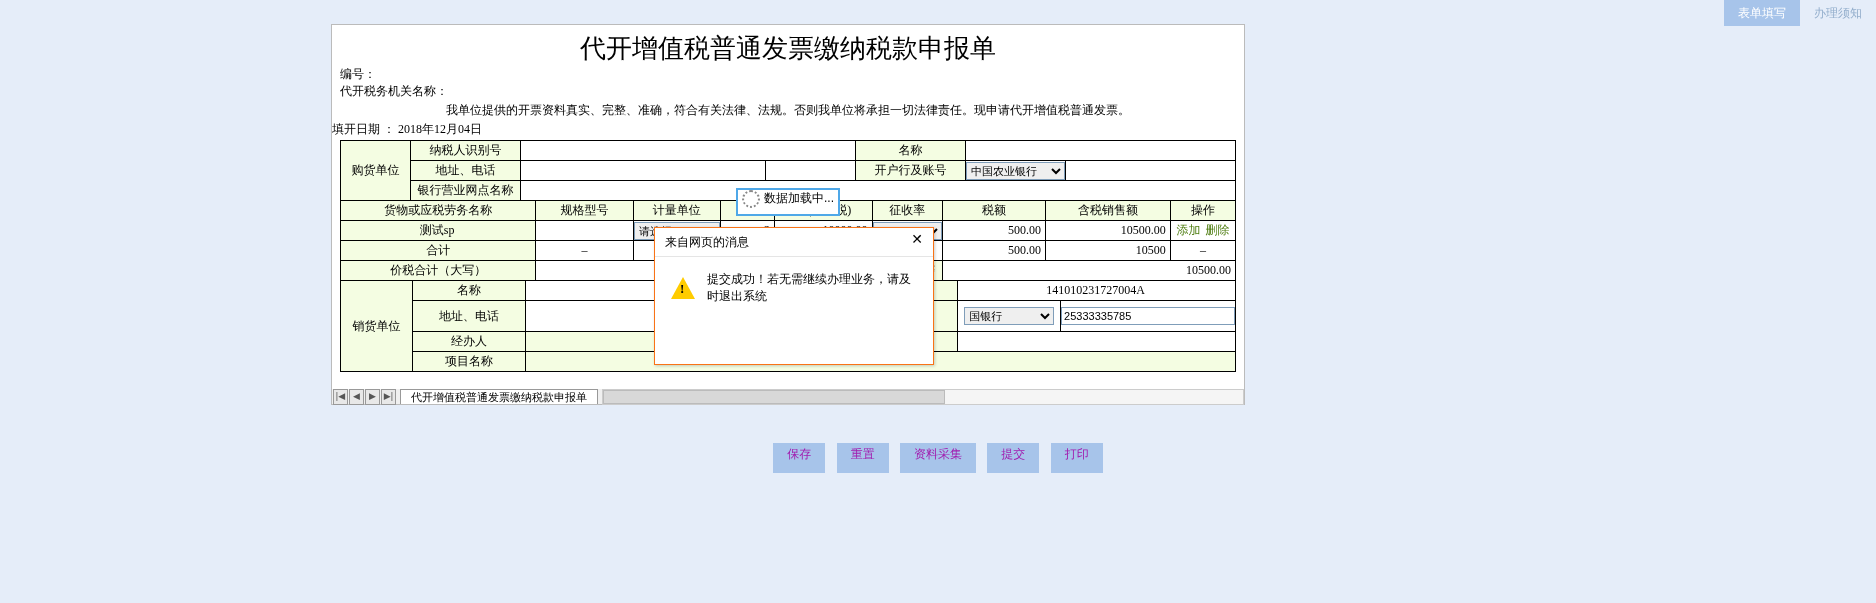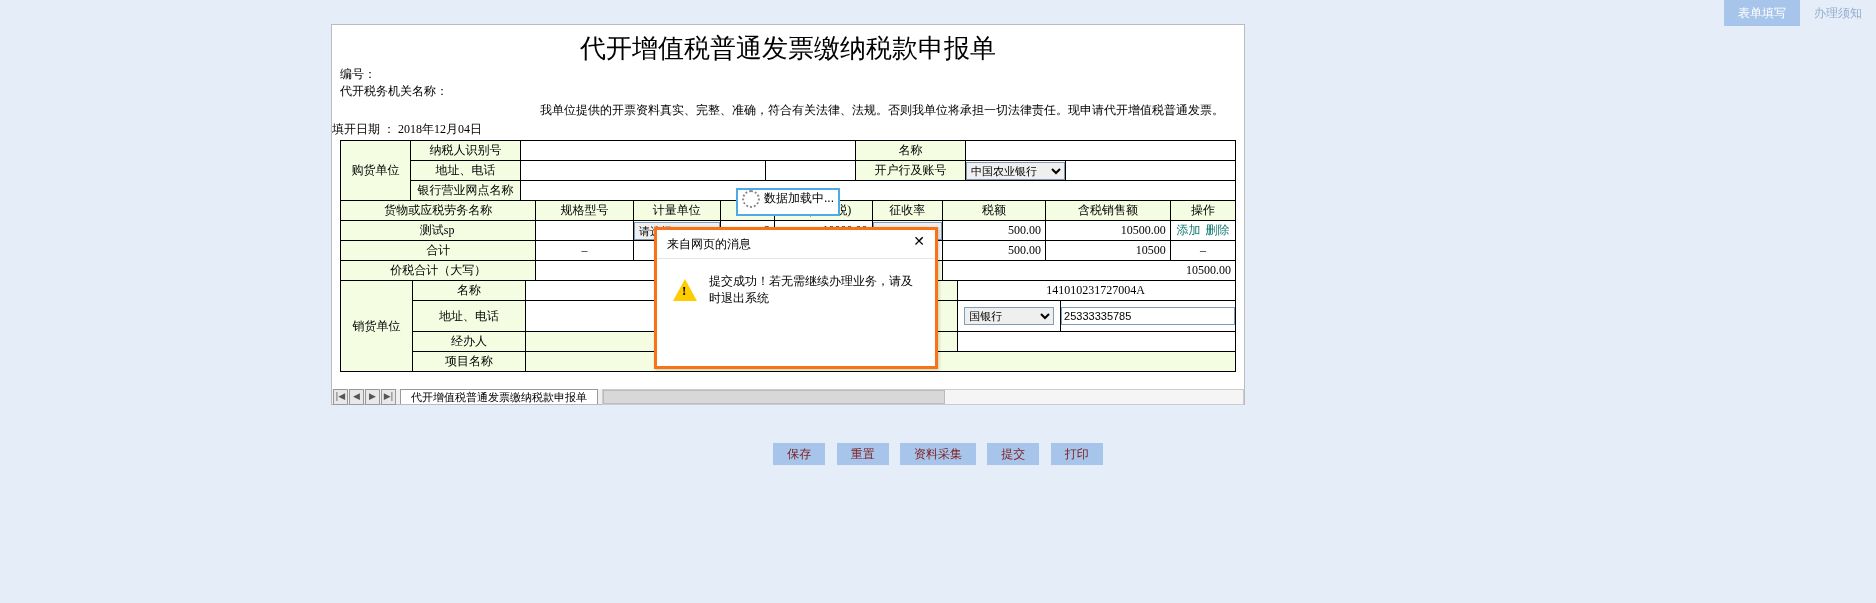--- a/index.html
+++ b/index.html
@@ -4,42 +4,42 @@
 <style>
 html,body{margin:0;padding:0;font-family:"Microsoft YaHei","SimSun",sans-serif;background:#e5edf9;width:1876px;height:603px;overflow:hidden;font-size:12px;color:#000}
 .topbar{height:26px;position:relative}
 .topbar-btns{position:absolute;right:0;top:0;display:flex}
 .topbtn{height:26px;line-height:26px;padding:0 14px;font-size:12px;text-align:left}
 .topbtn.active{background:#a7c4ea;color:#fff}
 .topbtn.inactive{background:#e5edf9;color:#93aecc}
 .doc{background:#fff;position:absolute;left:331px;top:24px;width:914px;height:380px;border:1px solid #bbb;box-sizing:border-box;overflow:hidden}
 .title{font-family:SimSun;font-size:26px;text-align:center;font-weight:500;margin-top:6px}
 .lbl{font-family:SimSun;font-size:12px;padding-left:8px}
-.declare{font-family:SimSun;font-size:12px;text-align:right;padding:0 20px;margin-top:2px}
+.declare{font-family:SimSun;font-size:12px;text-align:center;padding:0 20px;margin-top:2px}
 .fillrow{text-align:left;font-family:SimSun;font-size:12px;padding-right:40px;margin-top:2px}
 table{border-collapse:collapse;width:896px;margin:2px auto 0 auto;font-family:SimSun}
 td{border:1px solid #000;height:20px;font-size:12px;text-align:center;padding:0 2px;box-sizing:border-box;white-space:nowrap;overflow:hidden}
 td.ylw{background:#f4fde2}
 td.lt{text-align:center;padding-left:0}
 td.rt{text-align:right;padding-right:4px}
 .sel{width:100%;height:18px;font-size:11px;border:1px solid #7f9db9;box-sizing:border-box}
 .inp{width:100%;height:18px;font-size:11px;border:1px solid #7f9db9;box-sizing:border-box;padding:0 2px}
-.action-txt{color:#0f766e;cursor:pointer;padding:0 1px}
+.action-txt{color:#4d7c0f;cursor:pointer;padding:0 1px}
 .tabbar{position:absolute;left:331px;top:389px;width:914px;height:16px;border:1px solid #bbb;border-top:none;background:#f0f0f0;box-sizing:border-box;display:flex;align-items:center}
 .nbtn{width:13px;height:14px;border:1px solid #999;background:#e8e8e8;font-size:9px;line-height:12px;text-align:center;cursor:pointer;margin-left:1px;color:#555}
 .shttl{height:14px;line-height:14px;padding:0 10px;background:#fff;border:1px solid #999;border-bottom:none;font-size:11px;margin-left:4px}
 .scrolltrack{flex:1;height:14px;border:1px solid #ccc;background:#f5f5f5;margin-left:4px;position:relative}
 .scrollthumb{position:absolute;left:0;top:0;width:340px;height:12px;background:#d8d8d8;border:1px solid #bbb}
 .btnrow{position:absolute;left:0;right:0;top:443px;text-align:center}
-.fbtn{display:inline-block;background:#a7c4ea;color:#7f1d1d;font-size:12px;height:22px;line-height:22px;padding:0 14px;margin:0 4px;cursor:pointer}
+.fbtn{display:inline-block;background:#a7c4ea;color:#a21caf;font-size:12px;height:30px;line-height:22px;padding:0 14px;margin:0 4px;cursor:pointer}
 
 .loadbox{position:absolute;left:736px;top:188px;width:100px;height:24px;border:2px solid #4fa8e8;background:#fff;display:flex;align-items:flex-start;justify-content:center;font-size:12px;z-index:20}
 .spinner{width:14px;height:14px;border:2px dotted #888;border-radius:50%;margin-right:4px}
 
-.alert{position:absolute;left:654px;top:227px;width:278px;height:136px;background:#fff;border:3px solid #f97316;z-index:30;box-shadow:1px 1px 3px rgba(0,0,0,0.2);font-family:"Microsoft YaHei"}
+.alert{position:absolute;left:654px;top:227px;width:278px;height:136px;background:#fff;border:1px solid #f97316;z-index:30;box-shadow:1px 1px 3px rgba(0,0,0,0.2);font-family:"Microsoft YaHei"}
 .alert-titlebar{height:28px;line-height:28px;padding-left:10px;font-size:12px;position:relative;border-bottom:1px solid #e5e5e5}
 .alert-close{position:absolute;right:4px;top:2px;width:24px;height:22px;line-height:20px;text-align:center;font-size:14px;cursor:pointer}
 .alert-body{display:flex;align-items:center;padding:14px 12px 10px 16px}
 .warnicon{width:0;height:0;border-left:12px solid transparent;border-right:12px solid transparent;border-bottom:22px solid #ffcc00;position:relative;margin-right:12px}
 .warnicon::after{content:"!";position:absolute;left:-3px;top:4px;font-size:13px;font-weight:bold;color:#000}
 .alert-msg{font-size:12px}
 .alert-btnrow{text-align:right;padding:4px 10px 8px 0}
 .alert-btn{display:inline-block;min-width:66px;height:22px;line-height:22px;text-align:center;border:1px solid #3399ff;background:#e9f2fb;font-size:12px;cursor:pointer}
 </style>
 </head>

